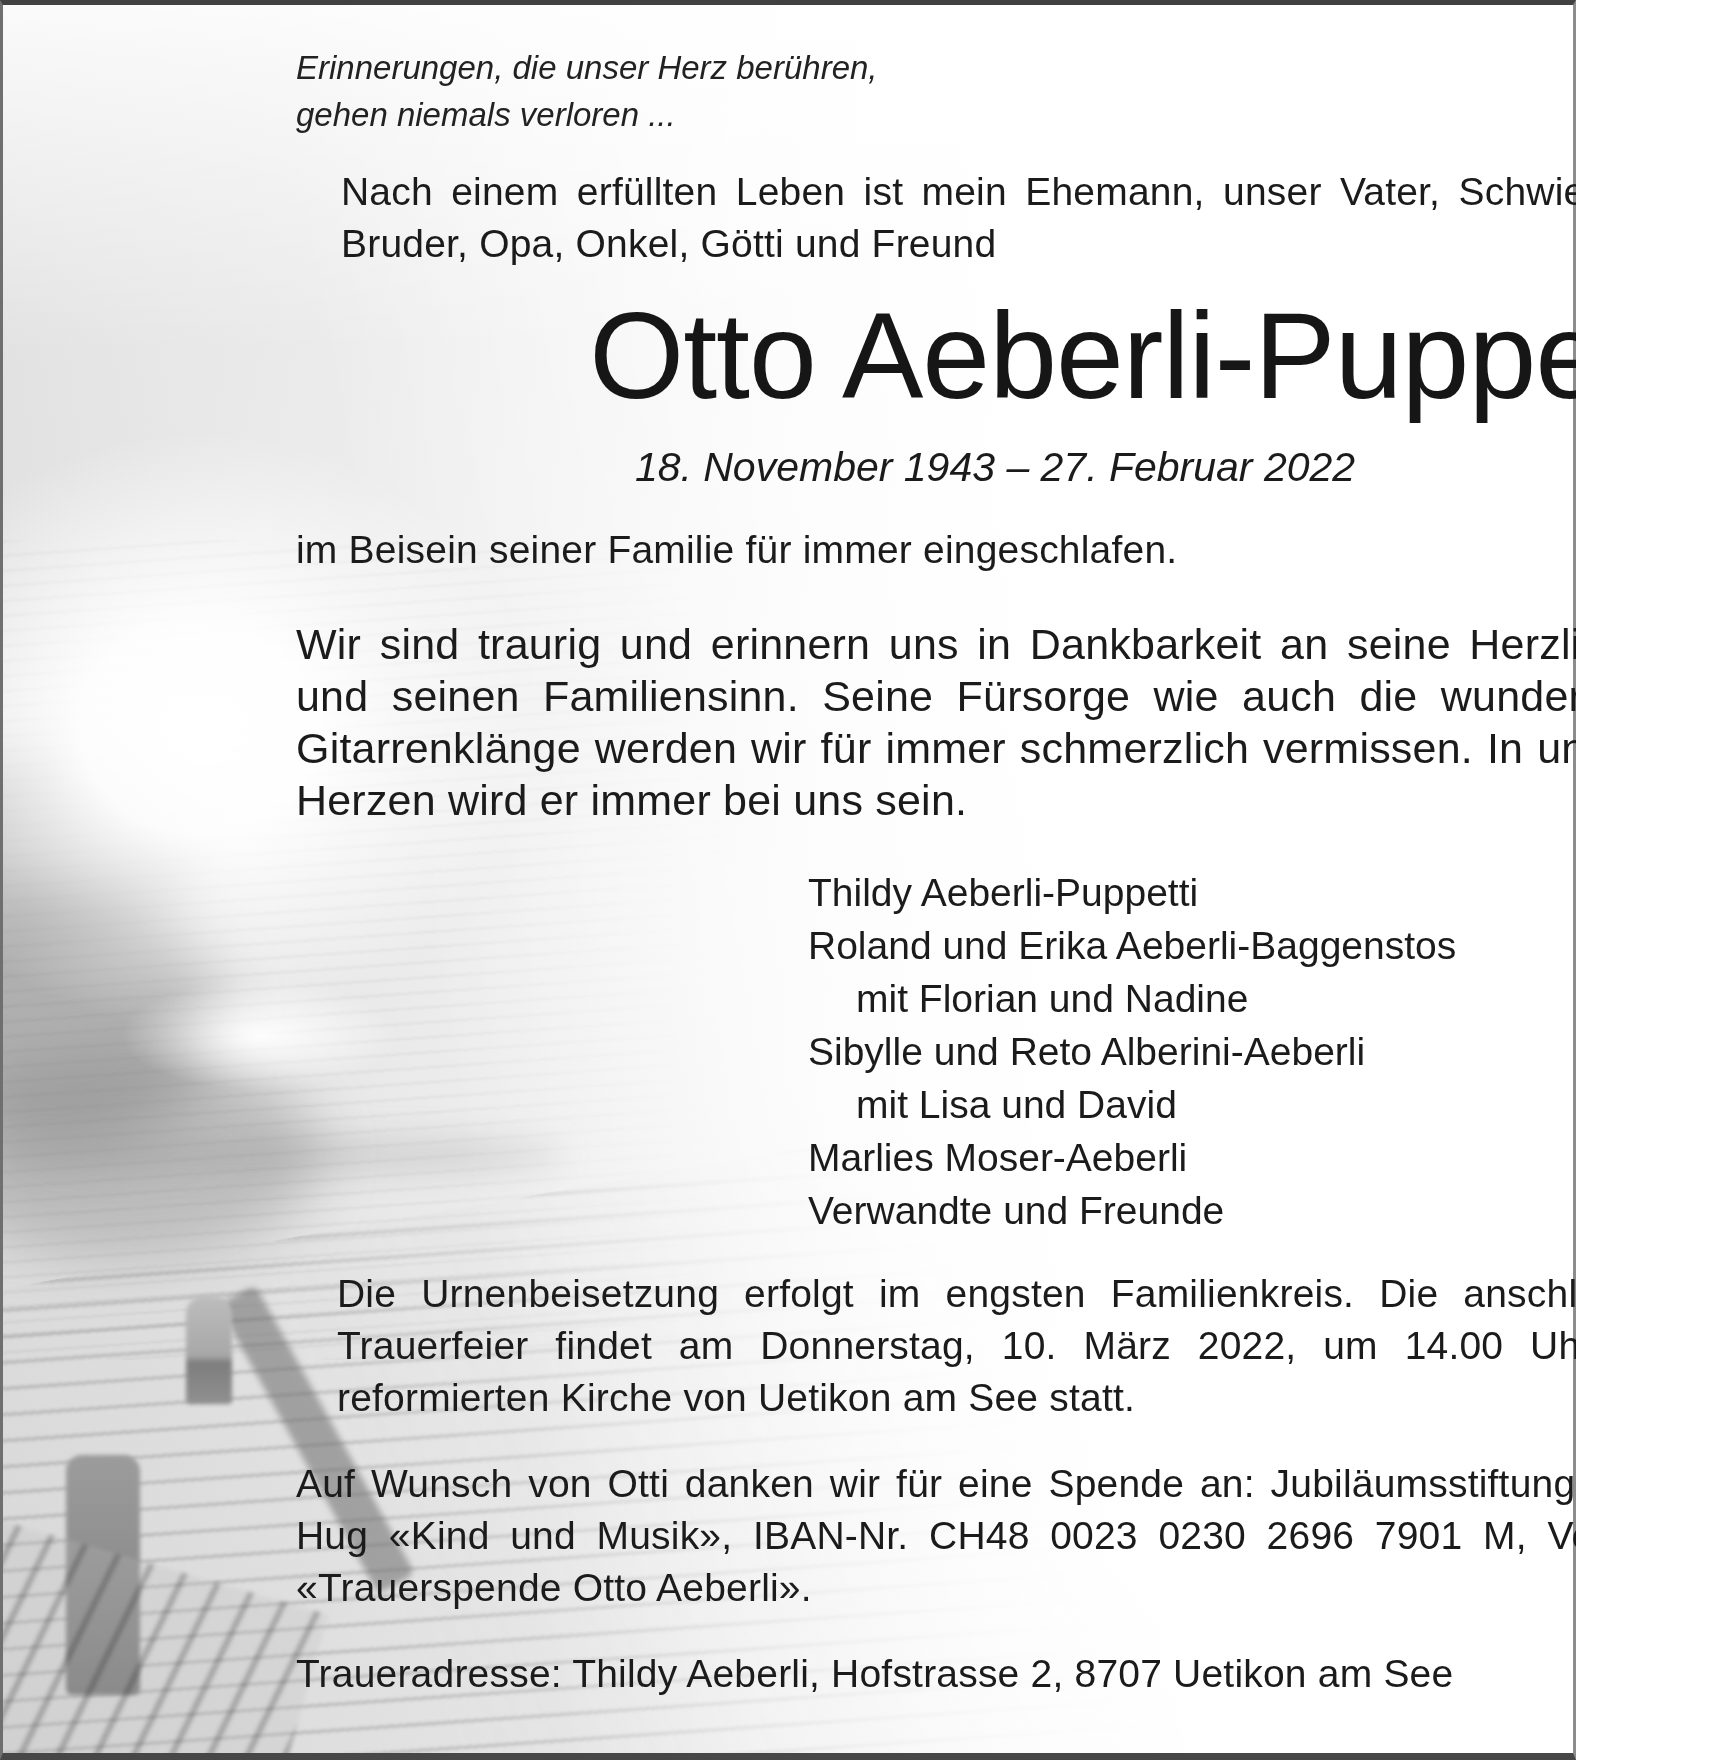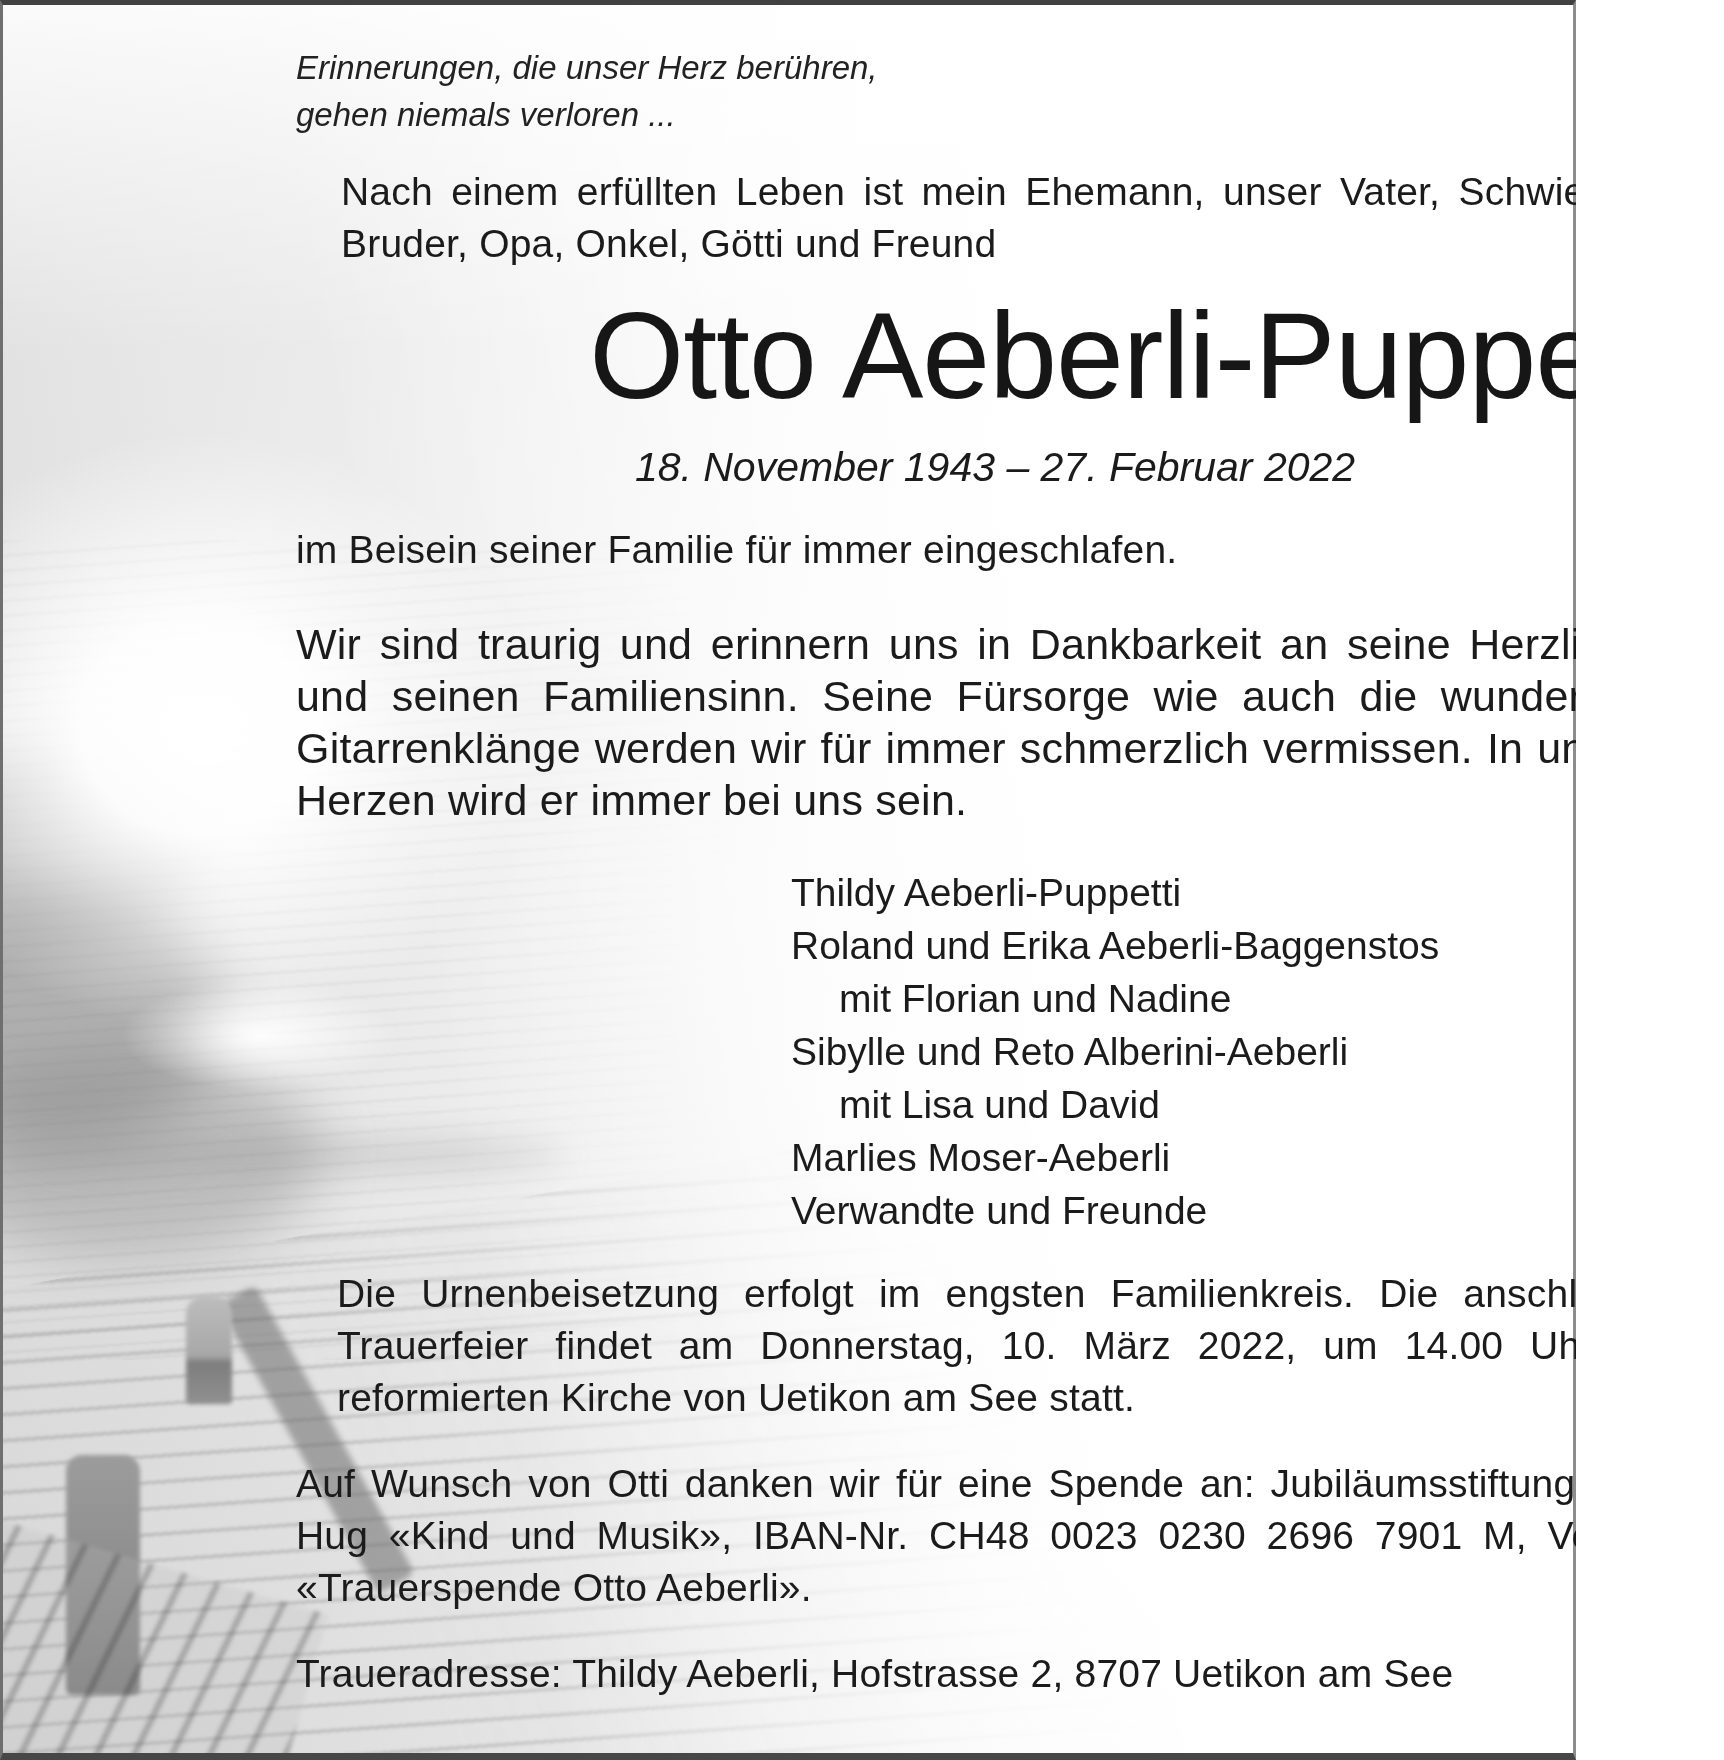--- a/index.html
+++ b/index.html
@@ -117,21 +117,21 @@
   .passing {
     top: 528px;
     font-size: 39px; letter-spacing: 0.2px;
   }
   .tribute {
     top: 618px;
     font-size: 43px; line-height: 52px;
     text-align: justify; letter-spacing: 0.2px;
   }
   .mourners {
-    top: 866px; left: 791px; width: 900px;
+    top: 866px; left: 808px; width: 900px;
     font-size: 39px; line-height: 53px;
   }
   .mourner.indent { padding-left: 48px; }
   .funeral {
     top: 1268px;
     font-size: 39px; line-height: 52px;
     text-align: justify; letter-spacing: 0.2px; margin-left: 41px;
   }
   .donation {
     top: 1458px;

